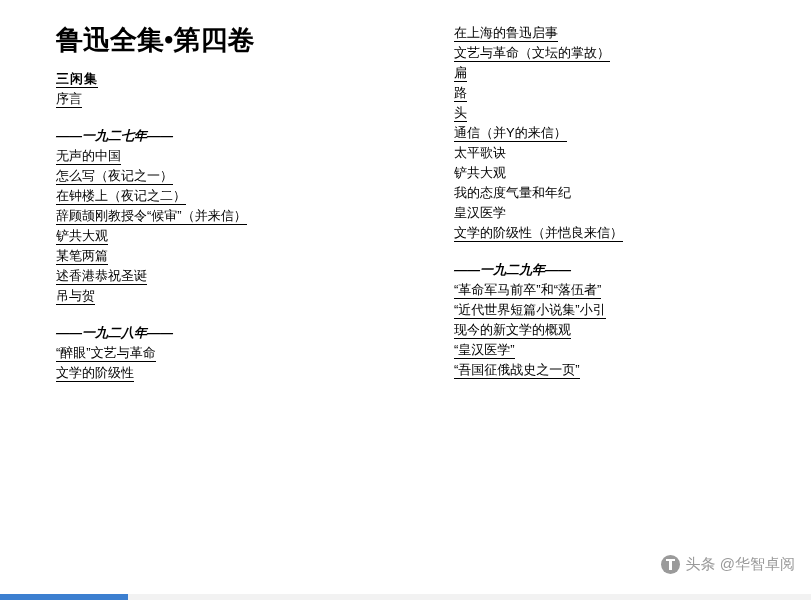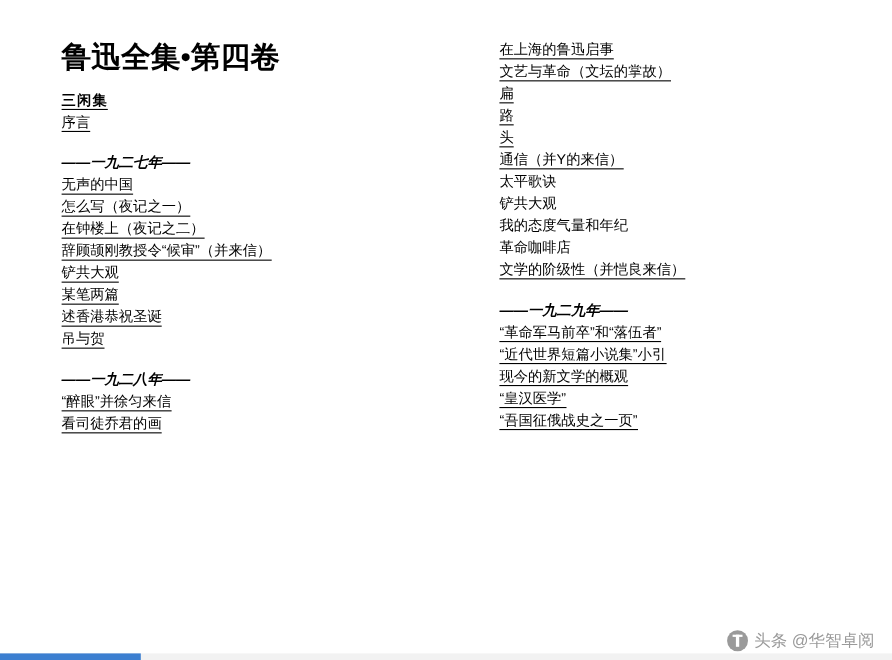--- a/index.html
+++ b/index.html
@@ -26,21 +26,20 @@
     position: absolute;
     left: 0;
     top: 0;
     width: 811px;
     height: 560px;
     display: flex;
     flex-direction: row;
   }
   .col {
     box-sizing: border-box;
-    margin-top: 12px;
   }
   .col-left {
     width: 400px;
     padding: 24px 0 0 56px;
   }
   .col-right {
     width: 411px;
     padding: 26px 0 0 54px;
   }
   .doc-title {
@@ -75,21 +74,21 @@
     font-weight: bold;
     letter-spacing: 0px;
     font-style: italic;
   }
   .spacer {
     height: 17px;
   }
   .watermark {
     position: absolute;
     right: 16px;
-    bottom: 8px;
+    bottom: 26px;
     display: flex;
     align-items: center;
     gap: 6px;
     color: #9a9a9a;
     font-size: 15px;
   }
   .wm-logo {
     width: 19px;
     height: 19px;
     border-radius: 50%;
@@ -149,35 +148,35 @@
       <div class="entry"><span class="txt">无声的中国</span></div>
       <div class="entry"><span class="txt">怎么写（夜记之一）</span></div>
       <div class="entry"><span class="txt">在钟楼上（夜记之二）</span></div>
       <div class="entry"><span class="txt">辞顾颉刚教授令“候审”（并来信）</span></div>
       <div class="entry"><span class="txt">铲共大观</span></div>
       <div class="entry"><span class="txt">某笔两篇</span></div>
       <div class="entry"><span class="txt">述香港恭祝圣诞</span></div>
       <div class="entry"><span class="txt">吊与贺</span></div>
       <div class="spacer"></div>
       <div class="entry year plain"><span class="txt">——一九二八年——</span></div>
-      <div class="entry"><span class="txt">“醉眼”并徐匀来信</span></div>
-      <div class="entry"><span class="txt">看司徒乔君的画</span></div>
+      <div class="entry"><span class="txt">“醉眼”文艺与革命</span></div>
+      <div class="entry"><span class="txt">文学的阶级性</span></div>
     </div>
 
     <div class="col col-right">
       <div class="entry"><span class="txt">在上海的鲁迅启事</span></div>
       <div class="entry"><span class="txt">文艺与革命（文坛的掌故）</span></div>
       <div class="entry"><span class="txt">扁</span></div>
       <div class="entry"><span class="txt">路</span></div>
       <div class="entry"><span class="txt">头</span></div>
       <div class="entry"><span class="txt">通信（并Y的来信）</span></div>
       <div class="entry plain"><span class="txt">太平歌诀</span></div>
       <div class="entry plain"><span class="txt">铲共大观</span></div>
       <div class="entry plain"><span class="txt">我的态度气量和年纪</span></div>
-      <div class="entry plain"><span class="txt">革命咖啡店</span></div>
+      <div class="entry plain"><span class="txt">皇汉医学</span></div>
       <div class="entry"><span class="txt">文学的阶级性（并恺良来信）</span></div>
       <div class="spacer"></div>
       <div class="entry year plain"><span class="txt">——一九二九年——</span></div>
       <div class="entry"><span class="txt">“革命军马前卒”和“落伍者”</span></div>
       <div class="entry"><span class="txt">“近代世界短篇小说集”小引</span></div>
       <div class="entry"><span class="txt">现今的新文学的概观</span></div>
       <div class="entry"><span class="txt">“皇汉医学”</span></div>
       <div class="entry"><span class="txt">“吾国征俄战史之一页”</span></div>
     </div>
 

